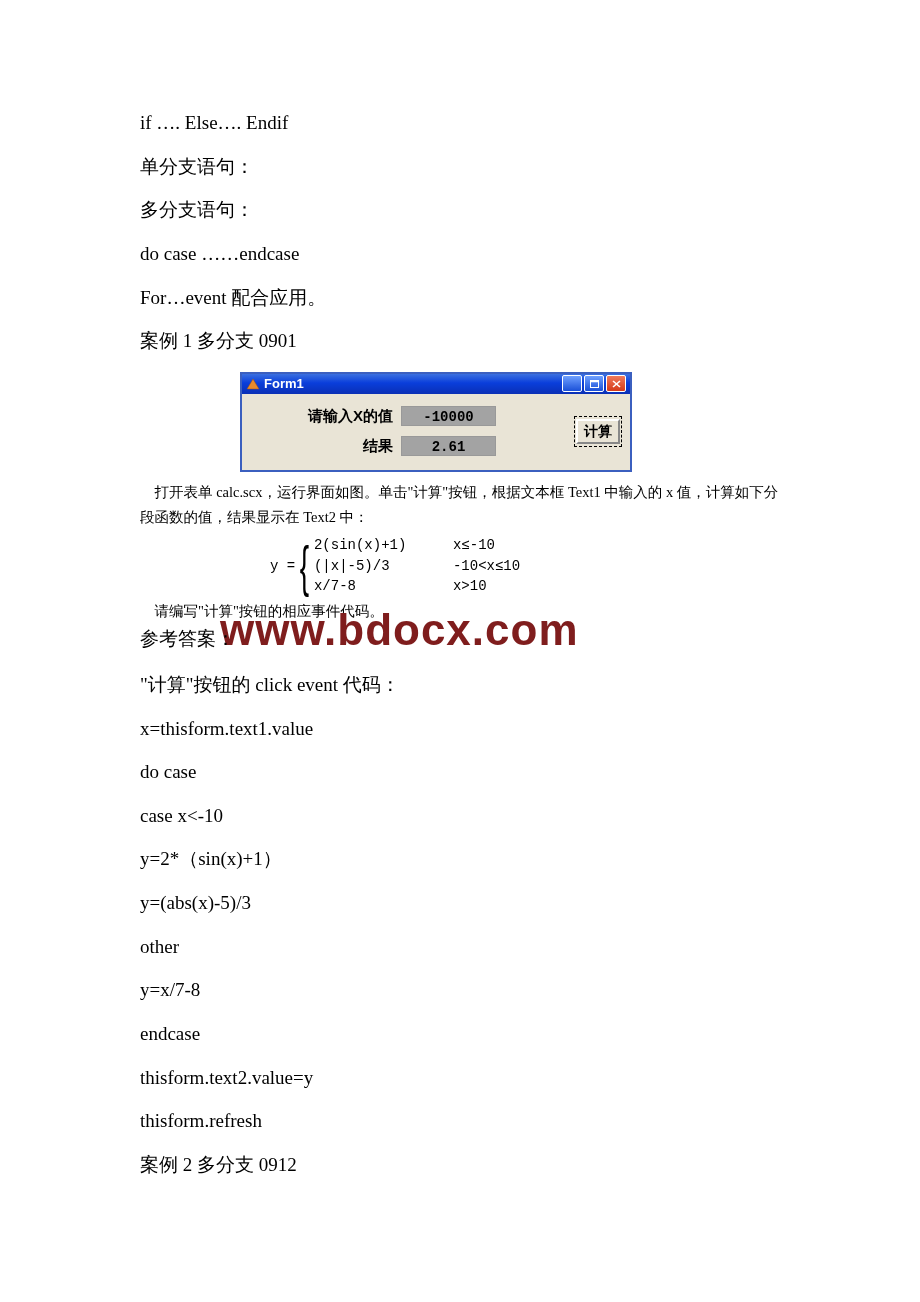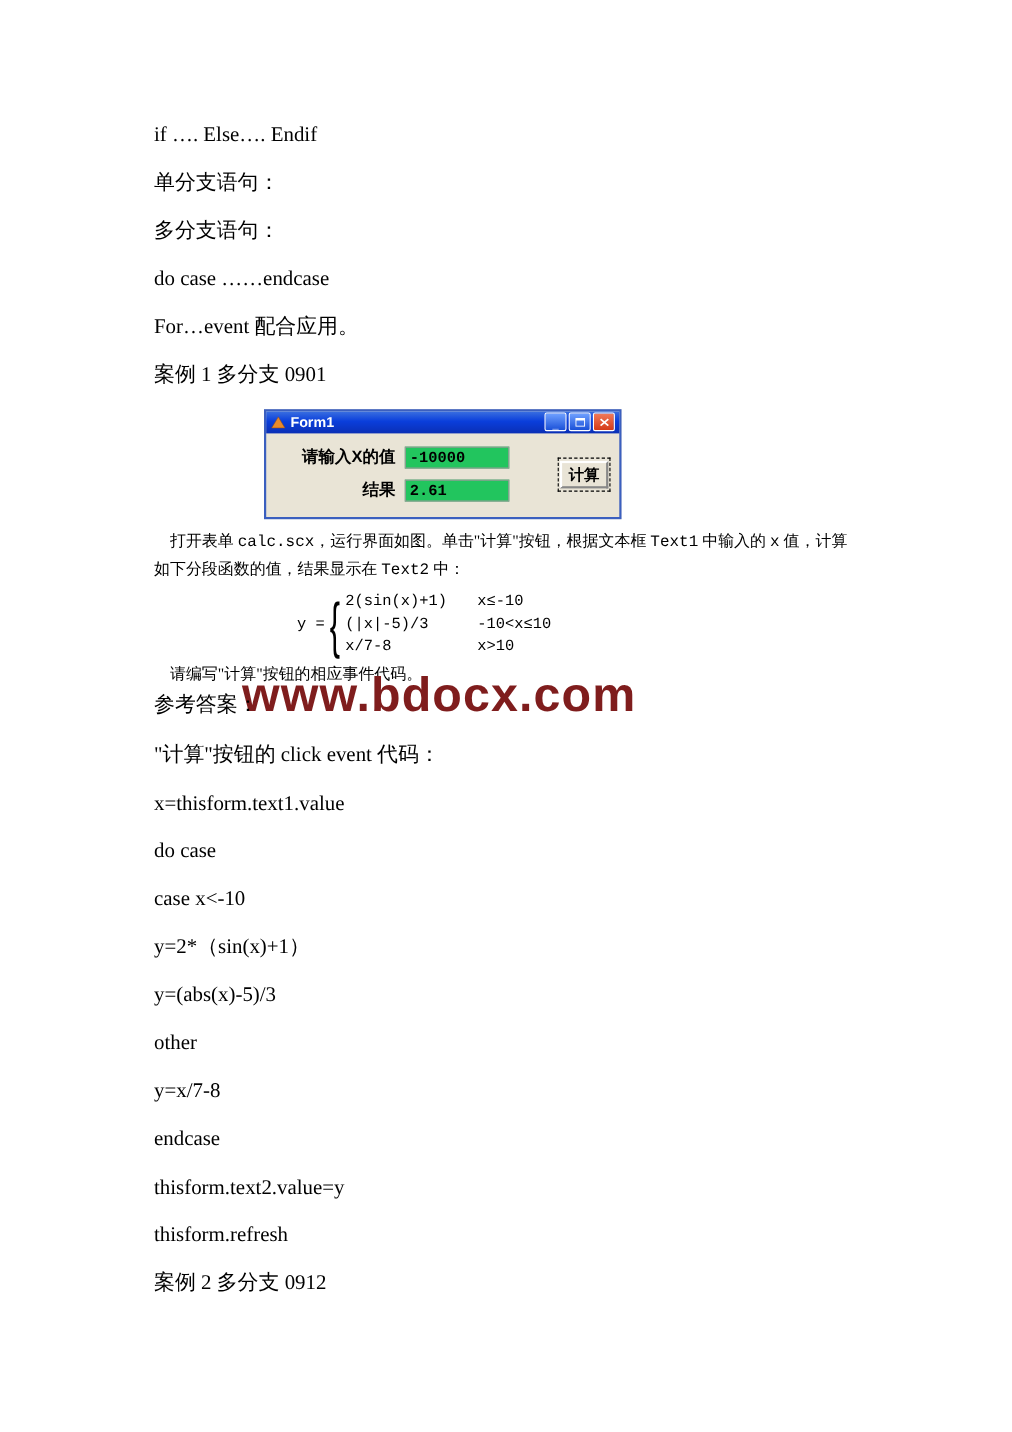--- a/index.html
+++ b/index.html
@@ -13,21 +13,21 @@
     padding: 110px 140px 150px 140px;
     font-size: 19px;
     line-height: 1.35;
     color: #000;
   }
   .para {
     margin: 0 0 18px 0;
   }
   .form-wrap {
     margin: 8px 0 6px 100px;
-    width: 325px;
+    width: 392px;
   }
   .form-outer {
     border: 2px solid #3b5fbf;
     background: #e9e4d6;
     font-family: "SimSun", "宋体", sans-serif;
     font-size: 13px;
     color: #000;
   }
   .titlebar {
     height: 20px;
@@ -83,23 +83,23 @@
     align-items: center;
     font-weight: bold;
   }
   .flabel {
     text-align: right;
     font-size: 15px;
     font-family: "SimSun", "宋体", sans-serif;
   }
   .fval {
     border: 1px solid #999;
-    background: #22c55e;
+    background: #a3a3a3;
     height: 20px;
-    text-align: left;
+    text-align: center;
     padding: 1px 4px;
     font-family: "Courier New", monospace;
     font-size: 14px;
     box-sizing: border-box;
     line-height: 18px;
   }
   .fbtn-cell {
     grid-row: 1 / span 2;
     grid-column: 3;
     display: flex;
@@ -120,42 +120,42 @@
     padding: 1px 6px;
     font-size: 14px;
     font-family: "SimSun", "宋体", sans-serif;
   }
   .desc {
     font-family: "SimSun", "NSimSun", serif;
     font-size: 14.5px;
     line-height: 1.7;
     margin: 8px 0 0 0;
   }
-  .desc .mono { font-family: Liberation Mono, monospace; }
+  .desc .mono { font-family: Liberation Serif, serif; }
   .equation {
     display: flex;
     align-items: center;
     justify-content: flex-start;
     font-family: "Courier New", monospace;
     font-size: 14px;
     margin: 6px 0 6px 130px;
   }
   .brace {
     font-size: 56px;
     line-height: 0.8;
     transform: scaleX(0.5);
     font-family: "Arial", sans-serif;
     font-weight: 100;
   }
   .cases {
     display: flex;
     flex-direction: column;
     gap: 2px;
   }
-  .case-row { display: flex; }
+  .case-row { display: flex; gap: 19px; }
   .case-exp { width: 120px; }
   .case-cond { }
   .request {
     font-family: "SimSun", "NSimSun", serif;
     font-size: 14.5px;
     margin: 4px 0 2px 0;
   }
   .watermark-wrap {
     position: relative;
     height: 36px;

